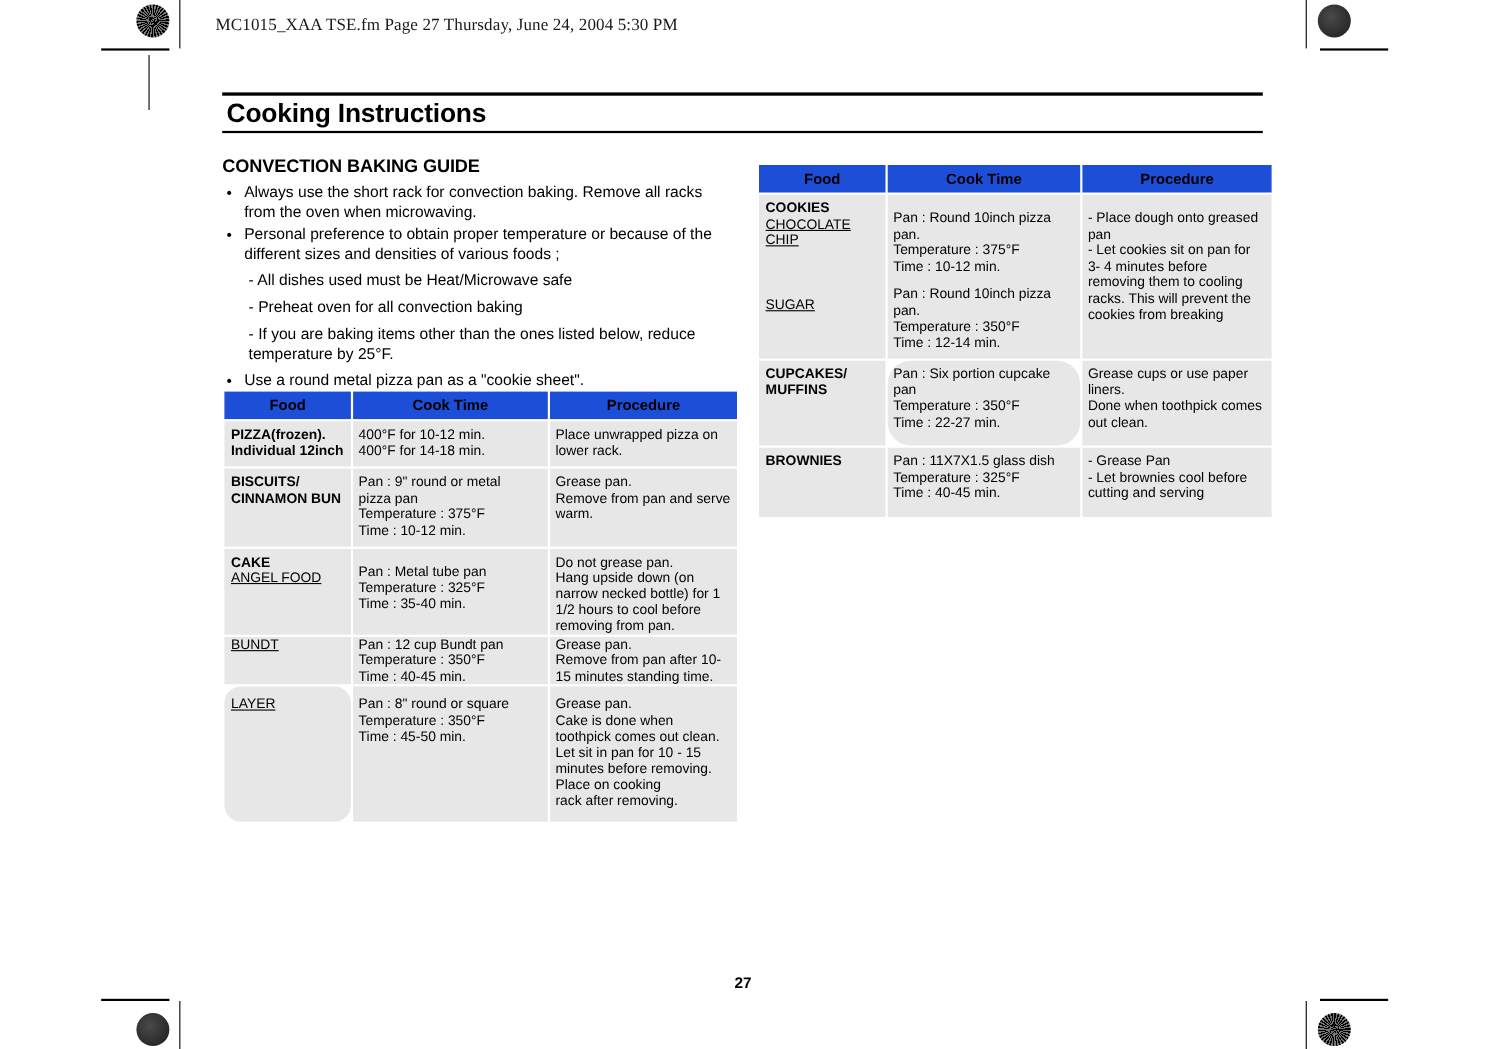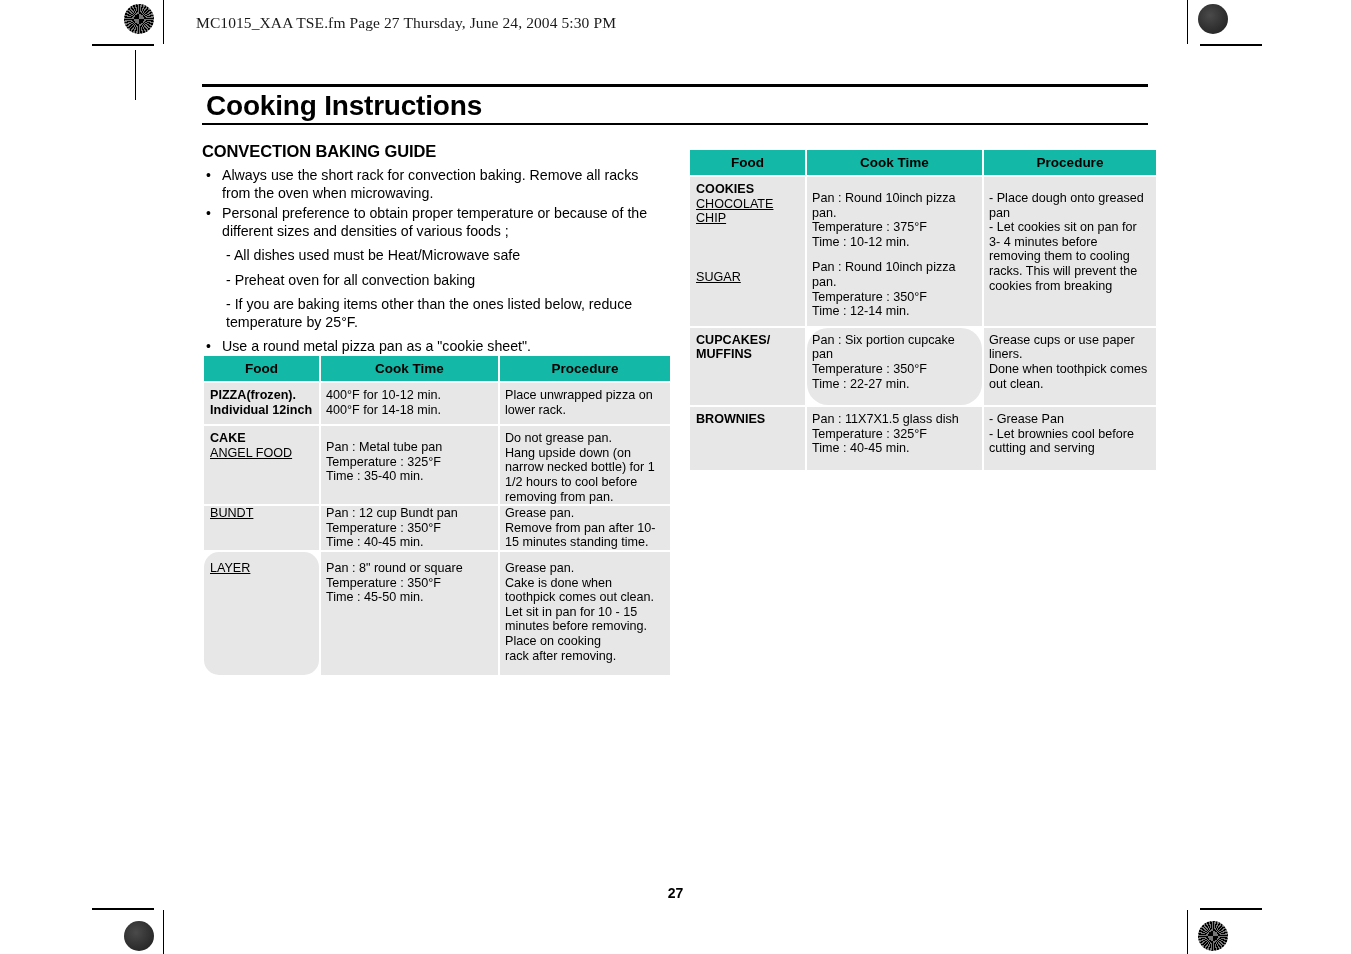--- a/index.html
+++ b/index.html
@@ -59,21 +59,21 @@
     position: absolute;
     left: 202px; top: 84px;
     width: 946px;
   }
   .title-rule-top {
     height: 3px;
     background: #000;
     width: 100%;
   }
   .page-title {
-    font-size: 28px;
+    font-size: 24px;
     font-weight: bold;
     letter-spacing: -0.2px;
     padding: 4px 0 3px 4px;
     line-height: 1.05;
   }
   .title-rule-bot {
     height: 2px;
     background: #000;
     width: 100%;
   }
@@ -115,21 +115,21 @@
   }
 
   
   table.guide {
     position: absolute;
     border-collapse: separate;
     border-spacing: 2px;
     table-layout: fixed;
   }
   table.guide th {
-    background: #14b8a6;
+    background: #1d4ed8;
     font-size: 13.5px;
     font-weight: bold;
     text-align: center;
     padding: 5px 2px 5px 2px;
     vertical-align: middle;
   }
   table.guide td {
     background: #e7e7e7;
     font-size: 12.6px;
     line-height: 14.6px;
@@ -256,20 +256,33 @@
           <span>PIZZA(frozen).</span><br>
           <span>Individual 12inch</span>
         </td>
         <td style="white-space:pre-line;">400°F for 10-12 min.
 400°F for 14-18 min.</td>
         <td style="white-space:pre-line;">Place unwrapped pizza on
 lower rack.</td>
       </tr>
 
 
+      <tr>
+        <td class="food">
+          <span>BISCUITS/</span><br>
+          <span>CINNAMON BUN</span>
+        </td>
+        <td style="white-space:pre-line;">Pan : 9"  round or metal
+pizza pan
+Temperature : 375°F
+Time : 10-12 min.</td>
+        <td style="white-space:pre-line;">Grease pan.
+Remove from pan and serve
+warm.</td>
+      </tr>
 
       <tr>
         <td class="food" style="padding-bottom:0;">
           <span>CAKE</span><br>
           <span class="u">ANGEL FOOD</span>
         </td>
         <td style="white-space:pre-line; padding-top:14px; padding-bottom:16px;">Pan : Metal tube pan
 Temperature : 325°F
 Time : 35-40 min.</td>
         <td style="white-space:pre-line; padding-bottom:0;">Do not grease pan.

